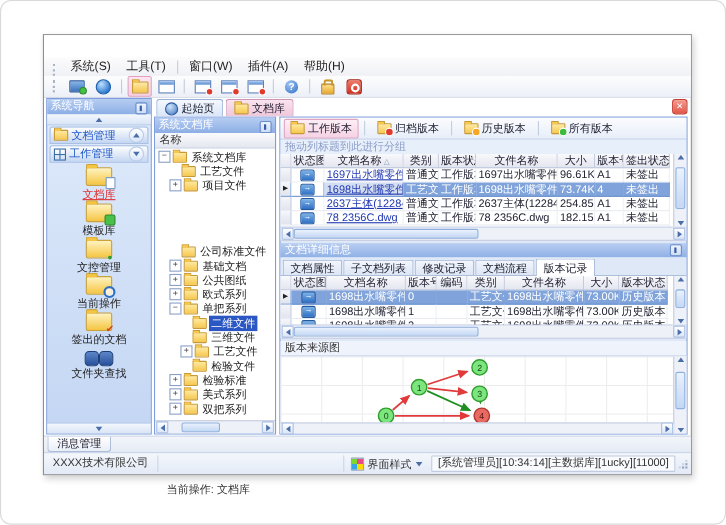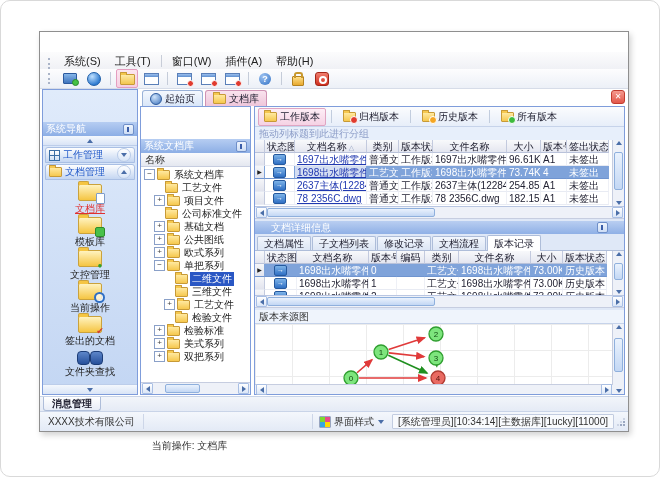--- a/index.html
+++ b/index.html
@@ -26,21 +26,21 @@
   .i-layout::before,.i-win::before{content:"";position:absolute;left:0;right:0;top:0;height:3px;background:linear-gradient(#9cc0ee,#5e8fd0);}
   .i-win::after{content:"";position:absolute;right:-3px;bottom:-3px;width:5px;height:5px;border-radius:50%;background:#e03a2e;border:1px solid #fff;}
   .i-help{width:12px;height:12px;border-radius:50%;background:radial-gradient(circle at 35% 30%,#9fc4f2,#2f6fc4);position:relative;}
   .i-help::after{content:"?";position:absolute;left:0;right:0;top:0;bottom:0;color:#fff;font-size:9px;font-weight:bold;text-align:center;line-height:12px;}
   .i-lock{width:10px;height:8px;background:linear-gradient(#ffe08a,#e8a92f);border:1px solid #b5821f;border-radius:1px;position:relative;margin-top:4px;}
   .i-lock::before{content:"";position:absolute;left:1px;top:-5px;width:5px;height:4px;border:2px solid #c8982c;border-bottom:none;border-radius:3px 3px 0 0;}
   .i-power{width:12px;height:12px;border-radius:3px;background:linear-gradient(#f07d6e,#cf2f1f);border:1px solid #a32517;position:relative;}
   .i-power::after{content:"";position:absolute;left:3px;top:3px;width:4px;height:4px;border:2px solid #fff;border-radius:50%;}
   
   .sidebar{position:absolute;left:2px;top:57px;width:96px;height:306px;border:1px solid #7f9ddb;background:linear-gradient(#e0ebfb,#c3d6f3);display:flex;flex-direction:column;box-sizing:border-box;}
-  .bluehdr{height:14px;flex:0 0 14px;background:linear-gradient(#b6cdf2,#8caee5);color:#fff;font-size:10px;line-height:14px;display:flex;align-items:center;padding:0 3px;margin-top:32px;}
+  .bluehdr{height:14px;flex:0 0 14px;background:linear-gradient(#b6cdf2,#8caee5);color:#fff;font-size:10px;line-height:14px;display:flex;align-items:flex-end;padding:0 3px;}
   .bluehdr .sp{flex:1;}
   .pin{width:9px;height:9px;border:1px solid #6f8fc9;background:linear-gradient(#eef4fd,#cdddf5);border-radius:2px;position:relative;flex:0 0 9px;}
   .pin::after{content:"";position:absolute;left:3px;top:2px;width:2px;height:5px;background:#3a5da8;}
   .scrollstrip{height:9px;flex:0 0 9px;background:linear-gradient(#f4f8fd,#d9e4f6);border-bottom:1px solid #bccdea;display:flex;align-items:center;justify-content:center;}
   .tri-up{width:0;height:0;border-left:3px solid transparent;border-right:3px solid transparent;border-bottom:4px solid #4a6ea8;}
   .tri-dn{width:0;height:0;border-left:3px solid transparent;border-right:3px solid transparent;border-top:4px solid #4a6ea8;}
   .tri-lf{width:0;height:0;border-top:3px solid transparent;border-bottom:3px solid transparent;border-right:4px solid #4a6ea8;}
   .tri-rt{width:0;height:0;border-top:3px solid transparent;border-bottom:3px solid transparent;border-left:4px solid #4a6ea8;}
   .group{height:14px;margin:1px 2px 0 2px;border:1px solid #a9bfe4;border-radius:3px 3px 0 0;background:linear-gradient(#fefefe,#c4d6f2);color:#1e57c8;font-size:10px;display:flex;align-items:center;gap:3px;padding:0 3px;}
   .group .sp{flex:1;}
@@ -110,35 +110,35 @@
   .trow.sel .lnk{color:#fff;}
   .trow.sel .gut{background:linear-gradient(#f5f6f9,#e2e4ee);color:#222;}
   .trow.sel-link .c1{background:#d4def2;}
   .trow.sel-link .c1 .lnk{color:#2038b0;}
   .trow.sel-link .c0{background:#fff;}
   .vs{position:absolute;right:0;top:0;bottom:0;width:11px;background:#eef1f8;border-left:1px solid #c6cde0;display:flex;flex-direction:column;align-items:center;justify-content:space-between;padding:1px 0;}
   .vs .thumb{position:absolute;left:1px;right:1px;top:12px;height:40%;background:linear-gradient(#eaf2fd,#c3d7f4);border:1px solid #8fb0dd;border-radius:2px;}
   .hband{height:11px;flex:0 0 11px;background:#eef1f8;border-bottom:1px solid #c6cde0;position:relative;display:flex;align-items:center;justify-content:space-between;padding:0 1px;}
   .hband .thumb{position:absolute;left:12px;width:45%;top:1px;bottom:1px;background:linear-gradient(#eaf2fd,#c3d7f4);border:1px solid #8fb0dd;border-radius:2px;}
   .spacer2{height:2px;flex:0 0 2px;}
-  .dbar{height:13px;flex:0 0 13px;background:linear-gradient(#b9cef1,#8fb0e6);color:#fff;font-size:10px;line-height:13px;display:flex;align-items:center;padding:0 16px;gap:12px;}
+  .dbar{height:13px;flex:0 0 13px;background:linear-gradient(#b9cef1,#8fb0e6);color:#fff;font-size:10px;line-height:13px;display:flex;align-items:center;padding:0 4px;gap:12px;}
   .dbar .sp{flex:1;}
   .dtabs{height:16px;flex:0 0 16px;display:flex;align-items:flex-end;padding-left:2px;border-bottom:1px solid #aebdd9;background:#dfe8f7;}
   .dtab{height:13px;padding:0 6px;font-size:10px;display:flex;align-items:center;border:1px solid #aebdd9;border-bottom:none;border-radius:2px 2px 0 0;background:linear-gradient(#f2f6fc,#dde6f5);color:#223;margin-right:1px;}
   .dtab.active{background:#fff;height:15px;margin-bottom:-1px;}
   .glabel{height:13px;flex:0 0 13px;font-size:10px;line-height:13px;color:#333;padding:0 4px;background:#eff4fc;}
   .graphbox{flex:1;position:relative;background:#fff;border-top:1px solid #c6d3ea;
     background-image:linear-gradient(to right,#ececec 1px,transparent 1px),linear-gradient(to bottom,#ececec 1px,transparent 1px);
     background-size:37px 26px;}
   .graphbox svg{position:absolute;left:0;top:0;}
   .graphbox .vs{z-index:2;}
   .ghs{position:absolute;left:0;right:11px;bottom:0;height:9px;background:#eef1f8;border-top:1px solid #c6cde0;display:flex;align-items:center;justify-content:space-between;padding:0 1px;z-index:2;}
   
   .msgstrip{position:absolute;left:0;right:0;bottom:19px;height:15px;background:linear-gradient(#f2f5fa,#e4eaf5);border-top:1px solid #c9d4e8;display:flex;align-items:flex-start;}
-  .msgtab{margin-left:3px;height:13px;padding:0 8px;background:linear-gradient(#fff,#e8edf7);border:1px solid #aebdd9;border-top:none;border-radius:0 0 3px 3px;font-size:10px;line-height:13px;color:#223;font-weight:bold;}
+  .msgtab{margin-left:3px;height:13px;padding:0 8px;background:linear-gradient(#fff,#e8edf7);border:1px solid #aebdd9;border-top:none;border-radius:0 0 3px 3px;font-size:10px;line-height:13px;color:#223;}
   .statusbar{position:absolute;left:0;right:0;bottom:0;height:19px;background:linear-gradient(#f4f7fc,#e3eaf6);border-top:1px solid #c9d4e8;display:flex;align-items:center;font-size:10px;color:#333;}
   .sb-company{padding:0 8px;border-right:1px solid #cdd6e8;height:15px;line-height:15px;text-align:center;}
   .sb-op{padding:0 8px;height:15px;line-height:15px;margin-top:48px;}
   .sb-flex{flex:1;}
   .styleico{width:10px;height:10px;border-radius:1px;background:conic-gradient(#e84a86 0 25%,#ffd800 25% 50%,#36a7e0 50% 75%,#7cd82f 75%);border:1px solid #98a5c0;margin-right:3px;}
   .sb-style{display:flex;align-items:center;padding:0 6px;height:15px;border-left:1px solid #cdd6e8;}
   .sb-style .tri-dn{margin-left:4px;}
   .sb-session{border:1px solid #c2cce0;background:#f8fafd;height:13px;line-height:13px;padding:0 5px;margin:0 2px;border-radius:1px;}
   .gripc{width:10px;height:12px;position:relative;margin-right:2px;}
   .gripc::after{content:"";position:absolute;right:1px;bottom:2px;width:2px;height:2px;background:#9aa7c0;box-shadow:-3px 0 #9aa7c0,0 -3px #9aa7c0,-6px 0 #ccd4e4,0 -6px #ccd4e4,-3px -3px #ccd4e4;}
@@ -206,35 +206,35 @@
       <div class="bluehdr">
         <span>系统导航</span>
         <span class="sp"></span>
         <div class="pin"></div>
       </div>
       <div class="scrollstrip">
           <div class="tri-up"></div>
         </div>
       <div id="sb-groups">
           <div class="group">
+            <div class="fo"></div>
+            <span>文档管理</span>
+            <span class="sp"></span>
+            <div class="chev">
+              <div class="tri-up"></div>
+            </div>
+          </div>
+          <div class="group">
             <div class="gi-grid"></div>
             <span>工作管理</span>
             <span class="sp"></span>
             <div class="chev">
               <div class="tri-dn"></div>
             </div>
           </div>
-          <div class="group">
-            <div class="fo"></div>
-            <span>文档管理</span>
-            <span class="sp"></span>
-            <div class="chev">
-              <div class="tri-up"></div>
-            </div>
-          </div>
         </div>
       <div class="navitems" id="sb-items">
           <div class="nav-item active">
             <div class="bfolder">
               <span class="ovl ovl-doc"></span>
             </div>
             <span class="nav-lbl">文档库</span>
           </div>
           <div class="nav-item">
             <div class="bfolder">
@@ -300,21 +300,21 @@
           <div class="trow-t" style="padding-left: 13px;">
             <div class="tsp"></div>
             <div class="fo"></div>
             <span class="tlabel">工艺文件</span>
           </div>
           <div class="trow-t" style="padding-left: 13px;">
             <div class="tg">+</div>
             <div class="fo"></div>
             <span class="tlabel">项目文件</span>
           </div>
-          <div class="trow-t" style="padding-left: 13px;">
+          <div class="trow-t" style="padding-left: 13px; margin-top: 47px;">
             <div class="tsp"></div>
             <div class="fo"></div>
             <span class="tlabel">公司标准文件</span>
           </div>
           <div class="trow-t" style="padding-left: 13px;">
             <div class="tg">+</div>
             <div class="fo"></div>
             <span class="tlabel">基础文档</span>
           </div>
           <div class="trow-t" style="padding-left: 13px;">

